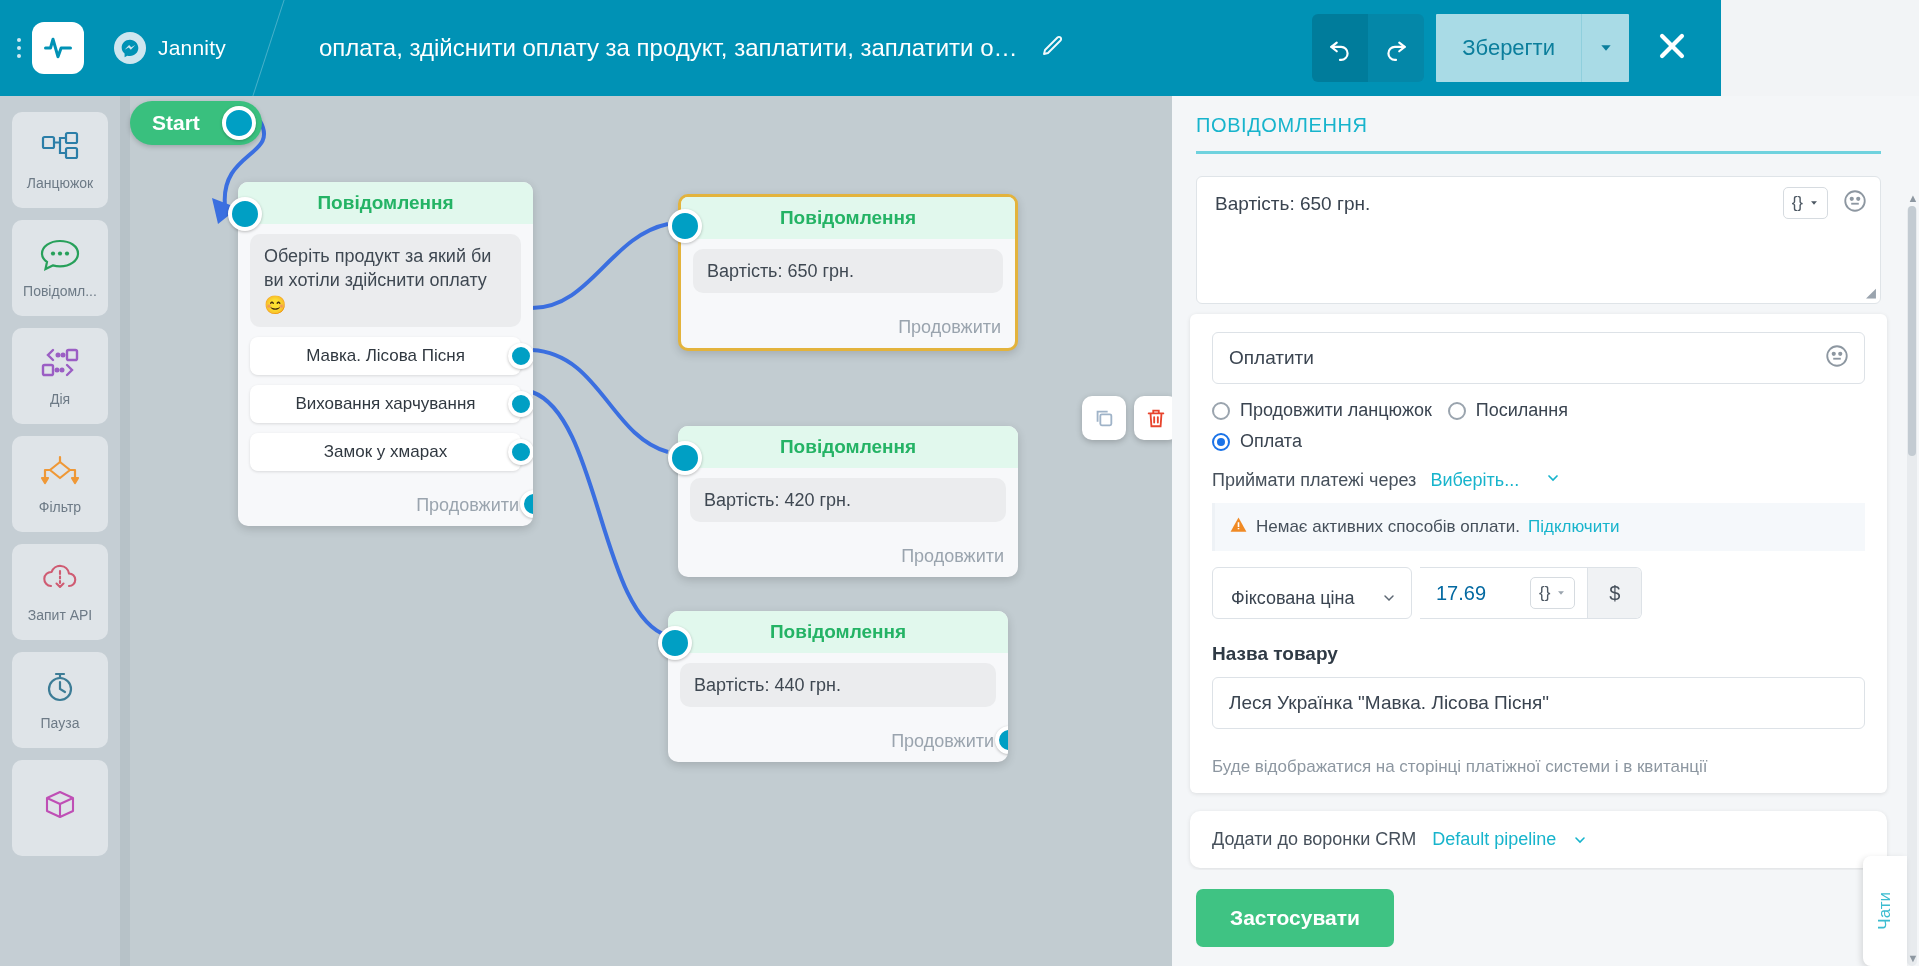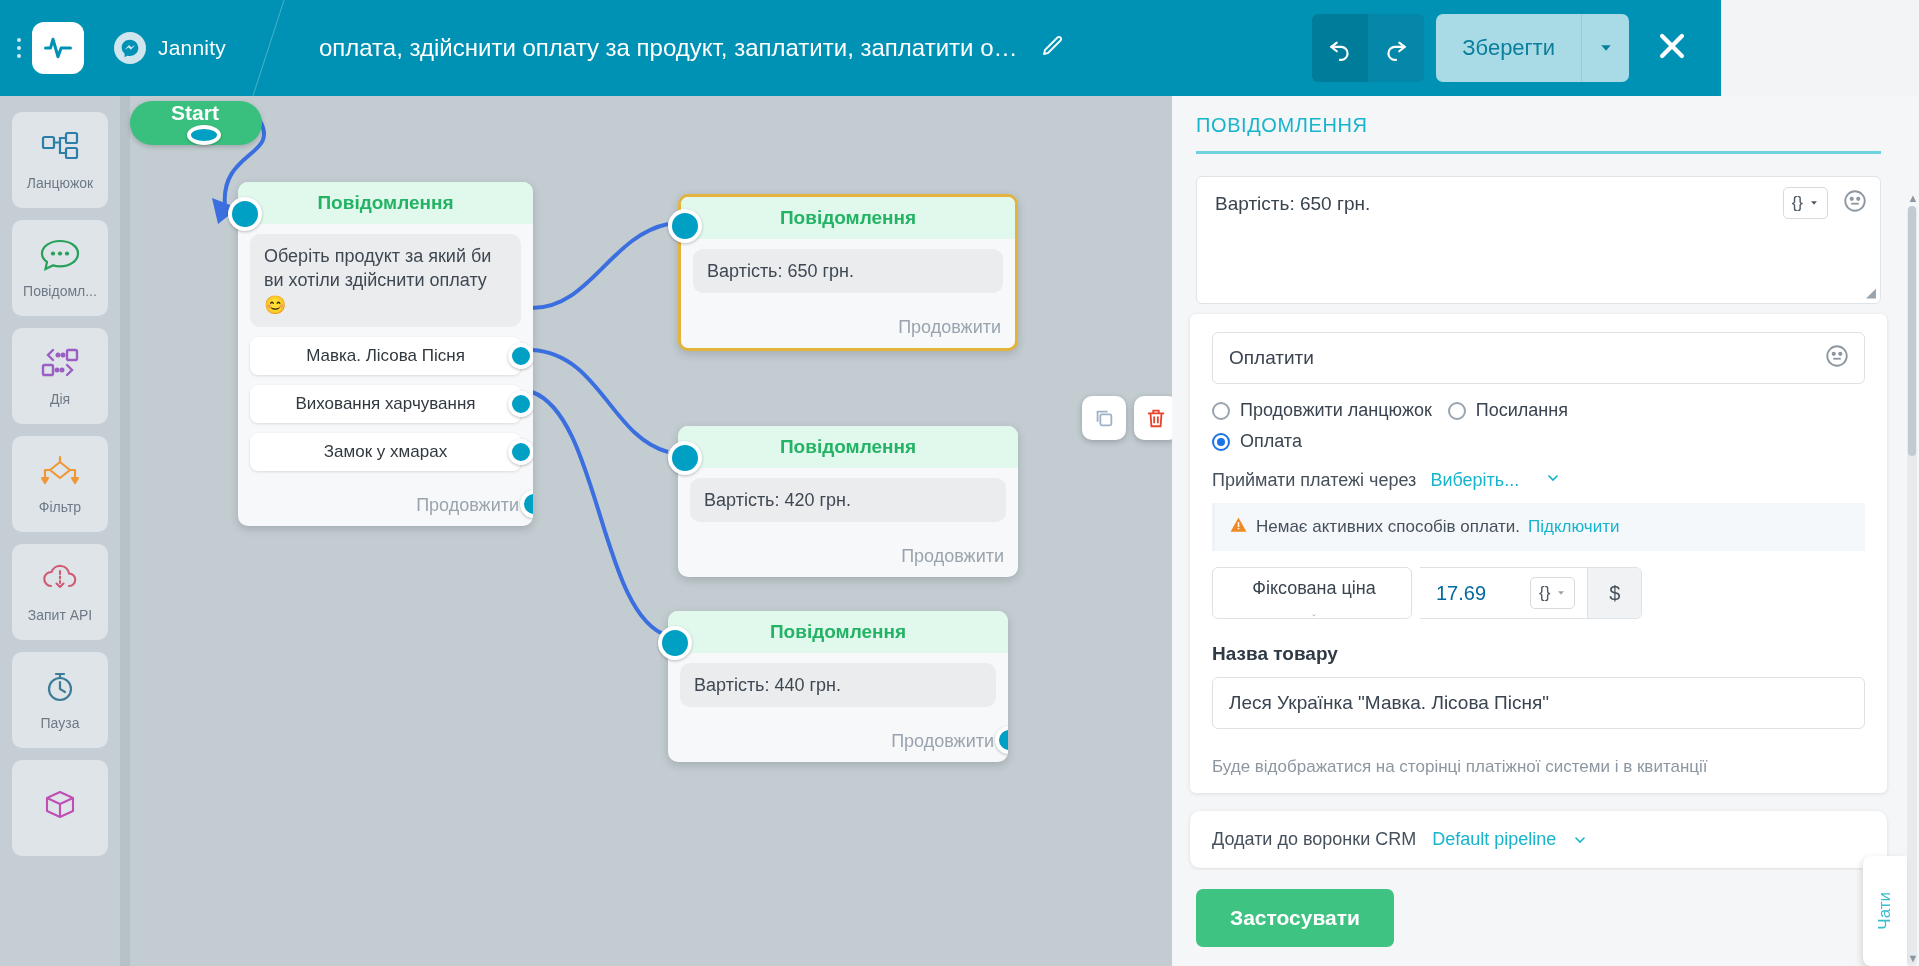--- a/index.html
+++ b/index.html
@@ -44,21 +44,21 @@
   .edit-pencil { margin-left: 22px; cursor: pointer; opacity: .95; }
   .topbar-spacer { flex: 1; }
   .undo-redo { display: flex; margin-right: 12px; }
   .ur-btn {
     width: 56px; height: 68px; display: flex; align-items: center; justify-content: center;
     cursor: pointer;
   }
   .ur-btn.undo { background: #007c9b; border-radius: 6px 0 0 6px; }
   .ur-btn.redo { background: #0487a8; border-radius: 0 6px 6px 0; }
   .save-group {
-    display: flex; align-items: stretch; background: #a9dbe6; border-radius: 7px;
+    display: flex; align-items: stretch; background: #a9dbe6; border-radius: 1px;
     height: 68px; overflow: hidden; margin-right: 26px;
   }
   .save-btn {
     display: flex; align-items: center; padding: 0 26px;
     color: #0b7e9c; font-size: 22px; cursor: pointer;
   }
   .save-caret {
     width: 48px; display: flex; align-items: center; justify-content: center;
     border-left: 1px solid #8fcfdd; cursor: pointer;
   }
@@ -86,21 +86,21 @@
   .canvas-edge {
     position: absolute; left: 0; top: 0; width: 10px; height: 870px;
     background: #b7c2c8;
   }
   svg.wires { position: absolute; left: 0; top: 0; width: 1052px; height: 870px; }
 
   .start-node {
     position: absolute; left: 10px; top: 5px;
     height: 44px; min-width: 132px; background: #39c07e; border-radius: 22px;
     display: flex; align-items: center; justify-content: space-between;
-    padding: 0 6px 0 22px; box-shadow: 0 2px 5px rgba(0,0,0,.18); cursor: pointer; flex-direction: column;
+    padding: 0 6px 0 22px; box-shadow: 0 2px 5px rgba(0,0,0,.18); cursor: pointer;
   }
   .start-node span { color: #fff; font-size: 21px; font-weight: 700; margin-right: 18px; }
 
   .port {
     width: 26px; height: 26px; border-radius: 50%; background: #009fc4;
     border: 4px solid #fff; box-sizing: content-box;
     box-shadow: 0 1px 3px rgba(0,0,0,.25); cursor: pointer;
   }
 
   .node {
@@ -191,21 +191,21 @@
   .warn {
     margin-top: 12px; background: #f5f8fb; border-left: 3px solid #eef2f6;
     padding: 12px 14px; font-size: 17px; color: #46505b;
     display: flex; align-items: center; gap: 8px;
   }
   .warn a { color: #17b4cc; text-decoration: none; }
   .price-row { display: flex; margin-top: 16px; }
   .select-box {
     border: 1px solid #dde2e7; border-radius: 6px; height: 52px; min-width: 200px;
     display: flex; align-items: center; justify-content: space-between; gap: 14px;
-    padding: 10px 14px 0 18px; font-size: 18px; color: #3a4450; cursor: pointer; background: #fff; flex-direction: column;
+    padding: 10px 14px 0 18px; font-size: 18px; color: #3a4450; cursor: pointer; background: #fff;
   }
   .price-field {
     border: 1px solid #dde2e7; border-left: none; border-radius: 0 6px 6px 0; height: 52px;
     display: flex; align-items: center; margin-left: 8px;
   }
   .price-val { padding: 0 10px 0 16px; font-size: 20px; color: #0369a1; min-width: 110px; }
   .price-cur {
     width: 54px; height: 100%; background: #f0f2f4; border-left: 1px solid #dde2e7;
     display: flex; align-items: center; justify-content: center; font-size: 20px; color: #46505b;
     border-radius: 0 5px 5px 0; cursor: pointer;

